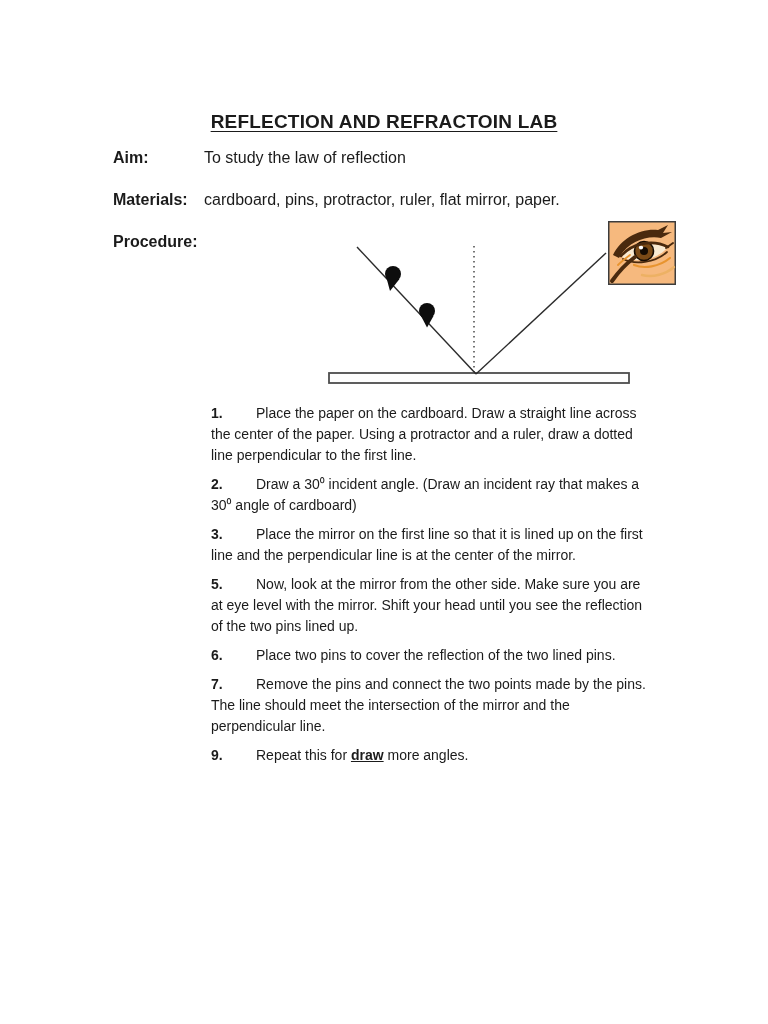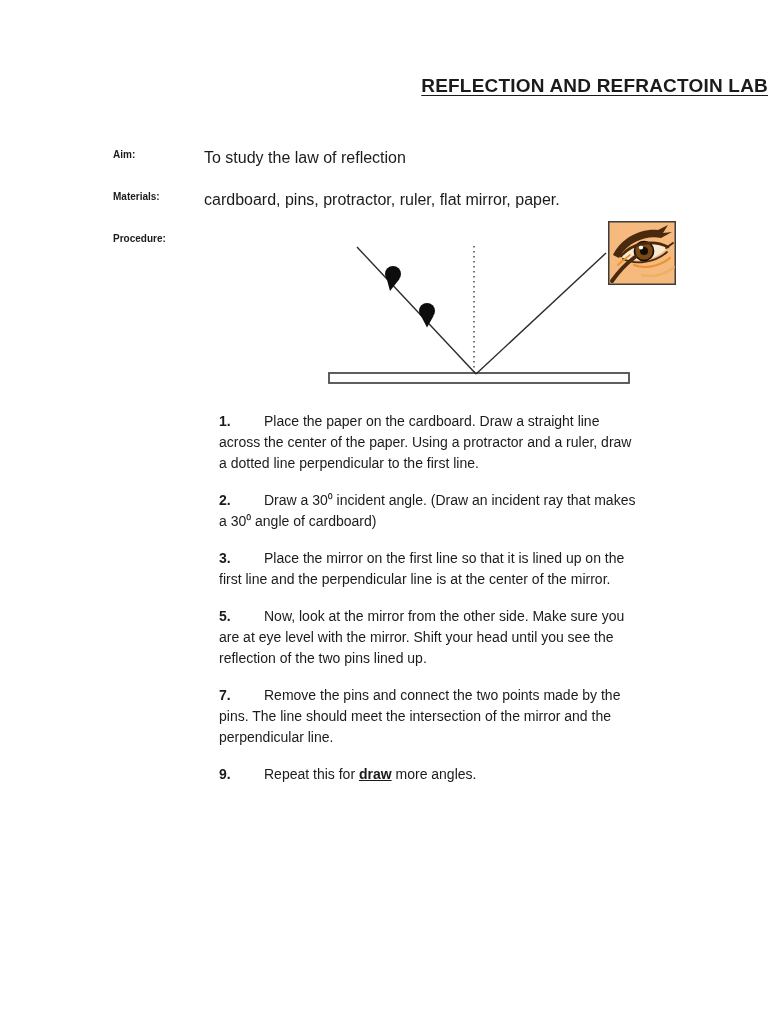--- a/index.html
+++ b/index.html
@@ -2,27 +2,27 @@
 <html style="--page-bg: #ffffff; --text: #1b1b1b; --line: #2b2b2b; --pin: #0d0d0d; --mirror-border: #4d4d4d; --mirror-fill: #fefefe; --eye-bg: #f6b97e; --eye-border: #3c3c3c; --eye-brow: #4a2a0e; --eye-iris: #7a4a16; --eye-pupil: #140b02; --eye-accent: #e8942f; --eye-accent-light: #edb164; --eye-sclera: #f8ead2;"><head>
 <meta charset="utf-8">
 <style>
   html,body{margin:0;padding:0;}
   body{
     width:768px;height:1024px;background:var(--page-bg,#fff);
     font-family:"Liberation Sans", sans-serif;color:var(--text,#1b1b1b);
     position:relative;overflow:hidden;
   }
   .page{position:absolute;inset:0;background:var(--page-bg,#fff);}
-  .title-wrap{position:absolute;top:75px;left:0;width:768px;text-align:right;}
+  .title-wrap{position:absolute;top:111px;left:0;width:768px;text-align:center;}
   .doc-title{
     font-size:19px;font-weight:bold;letter-spacing:.2px;
     text-decoration:underline;text-underline-offset:3px;white-space:nowrap;
   }
   .field-label{
-    position:absolute;left:113px;font-size:10px;font-weight:bold;white-space:nowrap;
+    position:absolute;left:113px;font-size:16px;font-weight:bold;white-space:nowrap;
   }
   .field-value{
     position:absolute;left:204px;font-size:16px;white-space:nowrap;
   }
   .top-aim{top:149px;}
   .top-materials{top:191px;}
   .top-procedure{top:233px;}
   .diagram{position:absolute;left:300px;top:220px;width:380px;height:170px;}
   .ray{stroke:var(--line,#2b2b2b);stroke-width:1.4;fill:none;}
   .normal{stroke:var(--line,#2b2b2b);stroke-width:1.3;fill:none;stroke-dasharray:1.6 3.4;}
@@ -34,21 +34,21 @@
   .eye-sclera{fill:var(--eye-sclera,#f8ead2);}
   .eye-iris{fill:var(--eye-iris,#7a4a16);stroke:var(--eye-pupil,#140b02);stroke-width:1.6;}
   .eye-pupil{fill:var(--eye-pupil,#140b02);}
   .eye-glint{fill:#ffffff;}
   .eye-accent{stroke:var(--eye-accent,#e8942f);fill:none;stroke-linecap:round;}
   .eye-accent-light{stroke:var(--eye-accent-light,#edb164);fill:none;stroke-linecap:round;}
   .steps{
     position:absolute;left:203px;top:395px;width:455px;
     font-size:14px;line-height:21px;
   }
-  .step{margin:16px;}
+  .step{margin:8px;}
   .step .num{font-weight:bold;display:inline-block;width:45px;}
   .u-bold{font-weight:bold;text-decoration:underline;}
 </style>
 </head>
 <body>
 
 <div class="page">
 
   <div class="title-wrap">
     <span class="doc-title">REFLECTION AND REFRACTOIN LAB</span>
@@ -99,17 +99,18 @@
         <path class="eye-accent" stroke-width="1.8" d="M 10 44 C 14 40, 18 37, 22 34"></path>
       </g>
     </g>
   </svg>
 
   <div class="steps">
     <div class="step"><span class="num">1.</span><span>Place the paper on the cardboard. Draw a straight line across the center of the paper. Using a protractor and a ruler, draw a dotted line perpendicular to the first line.</span></div>
     <div class="step"><span class="num">2.</span><span>Draw a 30⁰ incident angle. (Draw an incident ray that makes a 30⁰ angle of cardboard)</span></div>
     <div class="step"><span class="num">3.</span><span>Place the mirror on the first line so that it is lined up on the first line and the perpendicular line is at the center of the mirror.</span></div>
     <div class="step"><span class="num">5.</span><span>Now, look at the mirror from the other side. Make sure you are at eye level with the mirror. Shift your head until you see the reflection of the two pins lined up.</span></div>
+    <div class="step"><span class="num">6.</span><span>Place two pins to cover the reflection of the two lined pins.</span></div>
     <div class="step"><span class="num">7.</span><span>Remove the pins and connect the two points made by the pins. The line should meet the intersection of the mirror and the perpendicular line.</span></div>
     <div class="step"><span class="num">9.</span><span><span>Repeat this for </span><span class="u-bold">draw</span><span> more angles.</span></span></div>
   </div>
 
 </div>
 
 </body></html>

